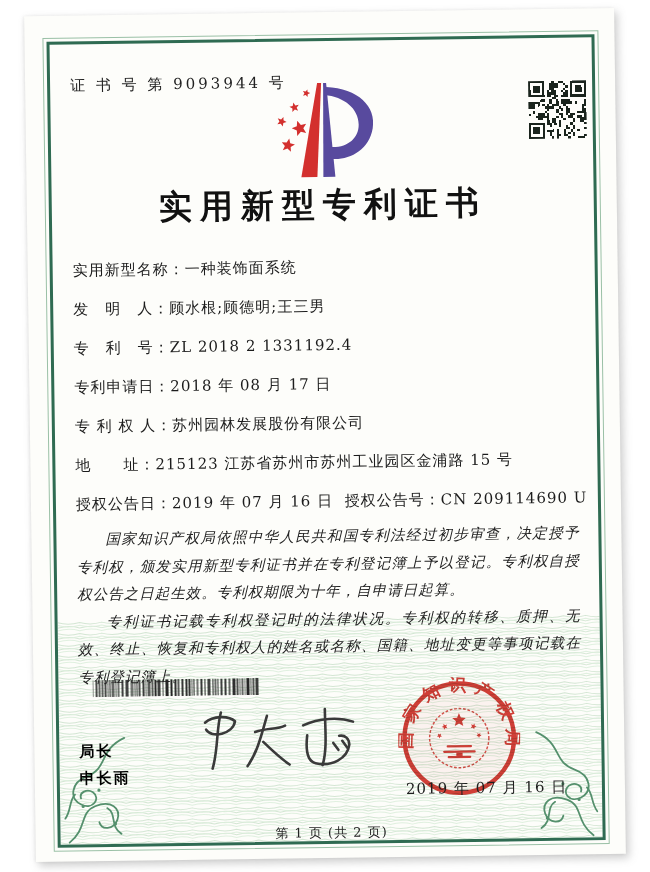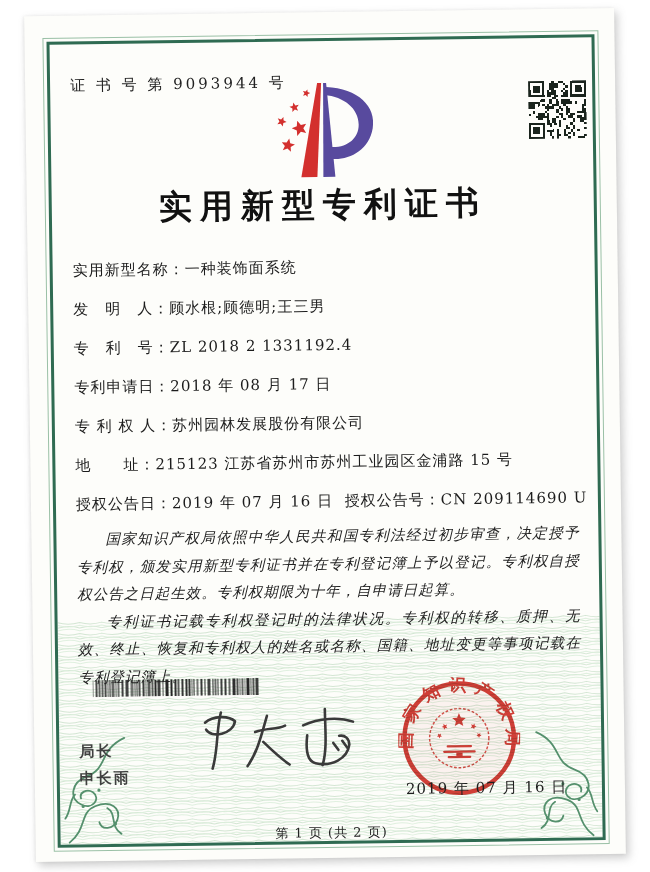--- a/index.html
+++ b/index.html
@@ -39,21 +39,21 @@
   .paragraphs{
     position:absolute;left:26px;top:488px;width:503px;z-index:5;
     font-size:14.5px;line-height:27.5px;color:#222;
     font-style:italic;letter-spacing:1px;text-align:justify;
   }
   .paragraphs p{margin:0;text-indent:2em;}
   .barcode{position:absolute;left:40px;top:642px;width:168px;height:17px;z-index:5;}
   .officer{
     position:absolute;left:26px;top:700px;z-index:5;
     font-family:"DejaVu Sans", sans-serif;font-weight:bold;
-    font-size:15px;line-height:27px;color:#404040;letter-spacing:2px;
+    font-size:15px;line-height:27px;color:#000000;letter-spacing:2px;
   }
   .signature{position:absolute;left:142px;top:666px;width:165px;height:80px;z-index:5;}
   .seal{position:absolute;left:345px;top:644px;width:122px;height:122px;z-index:6;opacity:.93;mix-blend-mode:multiply;}
   .seal-date{
     position:absolute;left:352px;top:746px;z-index:7;font-size:15px;color:#1e1e1e;letter-spacing:1px;white-space:nowrap;
   }
   .footer{
     position:absolute;left:0;top:789px;width:100%;text-align:center;
     font-size:13px;color:#222;z-index:5;letter-spacing:1px;
   }

